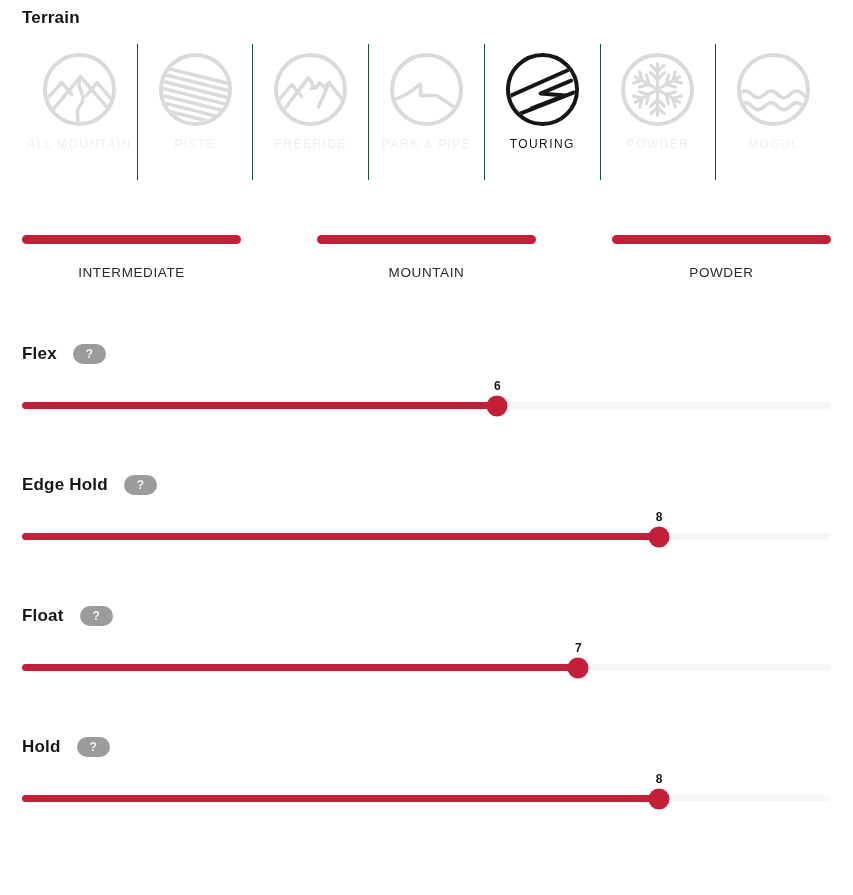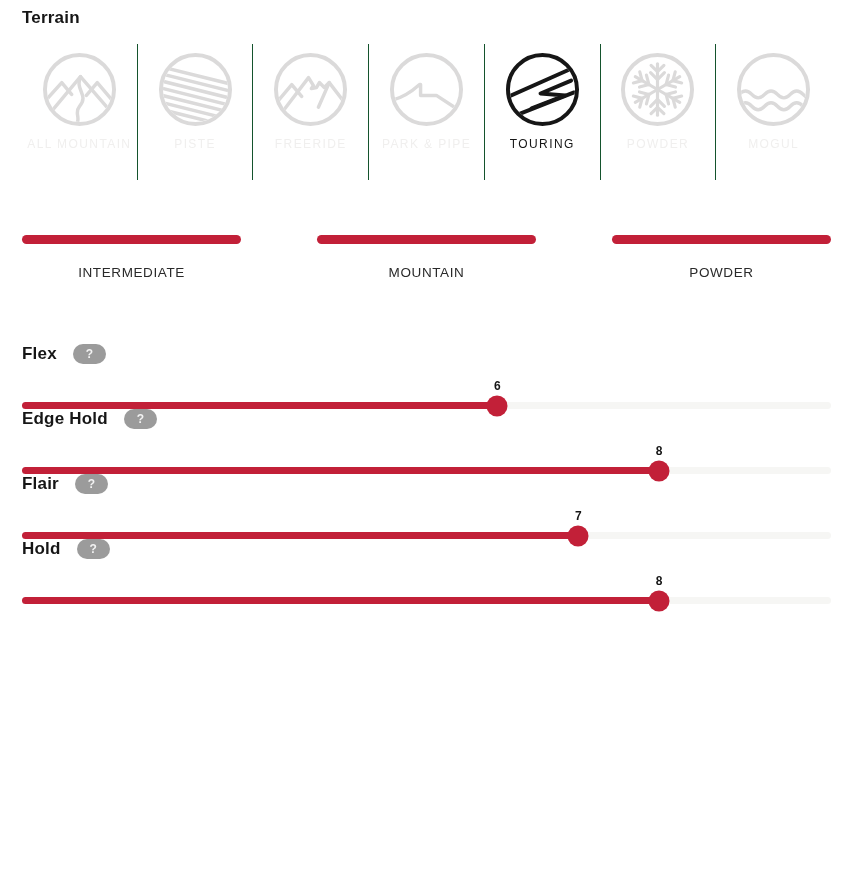--- a/index.html
+++ b/index.html
@@ -61,21 +61,21 @@
   }
   .ability-label {
     margin-top: 21px;
     font-size: 13.5px;
     letter-spacing: .6px;
     color: #2a2a2a;
   }
 
   
   #sliders .slider-section:first-child { margin-top: 64px; }
-  .slider-section + .slider-section { }
+  .slider-section + .slider-section { margin-top: 66px; }
   .slider-head { display: flex; align-items: flex-start; gap: 16px; margin-bottom: 38px; }
   .help-badge {
     display: inline-flex;
     align-items: center;
     justify-content: center;
     width: 33px; height: 20px;
     border-radius: 10px;
     background: #9b9b9b;
     color: #f2f2f2;
     font-size: 12px;
@@ -327,21 +327,21 @@
       <div class="track-fill" style="width: calc(80% - 10px);"></div>
       <div class="handle-wrap" style="left: calc(80% - 10px);">
         <span class="slider-value">8</span>
         <span class="slider-handle"></span>
       </div>
     </div>
   </section>
 
   <section class="slider-section">
     <div class="slider-head">
-      <h2 class="sec-title slider-title">Flair</h2>
+      <h2 class="sec-title slider-title">Float</h2>
       <span class="help-badge">?</span>
     </div>
     <div class="slider">
       <div class="track-fill" style="width: calc(70% - 10px);"></div>
       <div class="handle-wrap" style="left: calc(70% - 10px);">
         <span class="slider-value">7</span>
         <span class="slider-handle"></span>
       </div>
     </div>
   </section>

